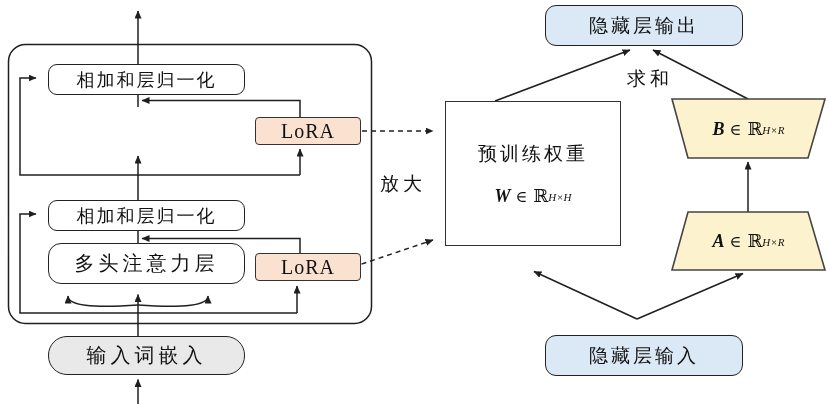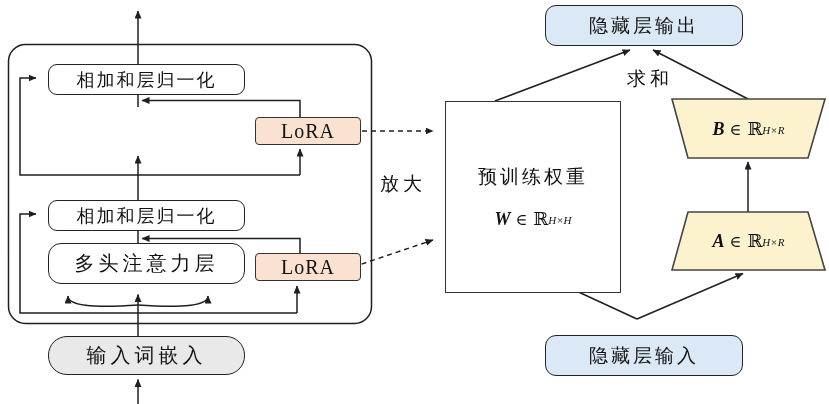--- a/index.html
+++ b/index.html
@@ -107,21 +107,21 @@
   <div class="node big" style="left:40px; top:243px; width:197px; height:41px;">多头注意力层</div>
 
   <div class="node lora" style="left:247px; top:253px; width:106px; height:28px;">LoRA</div>
 
   <div class="node embed" style="left:40px; top:336px; width:197px; height:39px;">输入词嵌入</div>
 
   <div class="floatlabel" style="left:375px; top:169px; width:56px; height:30px;">放大</div>
 
   <div class="floatlabel" style="left:612px; top:64px; width:56px; height:30px;margin-left:10px;">求和</div>
 
-  <div class="node wbox" style="left:437px; top:101px; width:176px; height:192px;">
+  <div class="node wbox" style="left:437px; top:101px; width:176px; height:145px;">
     <span>预训练权重</span>
     <span class="math">
       <span class="msym">W</span>
       <span class="min">∈</span>
       <span class="mset">ℝ</span>
       <sup>H×H</sup>
     </span>
   </div>
 
   <div class="node hidden" style="left:537px; top:5px; width:198px; height:41px;">隐藏层输出</div>

